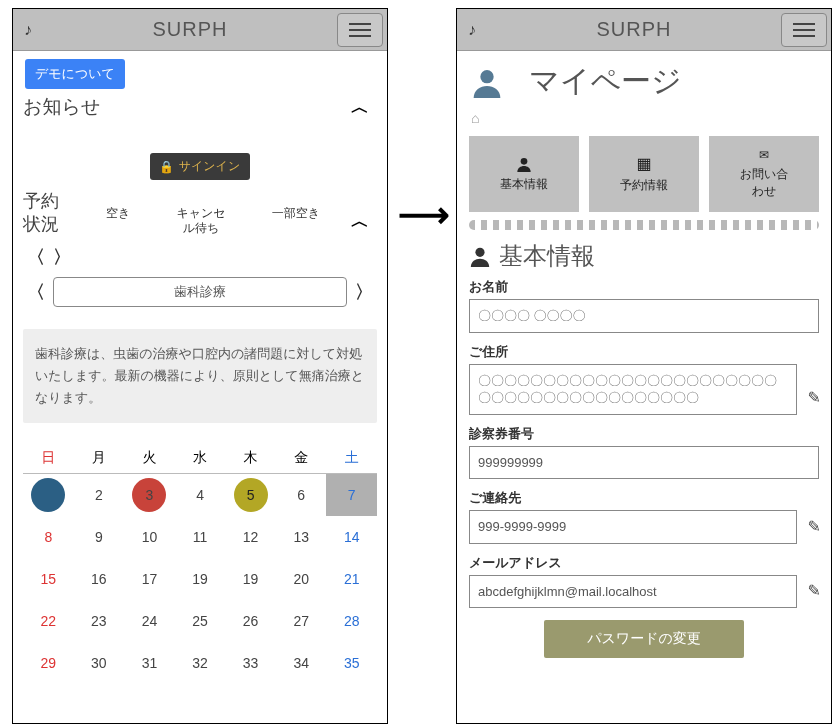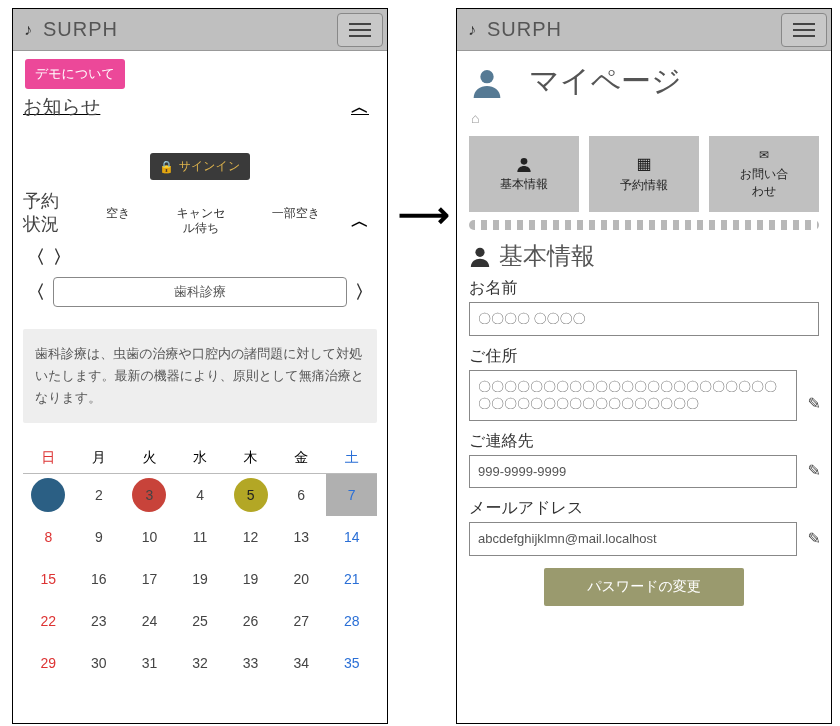--- a/index.html
+++ b/index.html
@@ -5,28 +5,28 @@
   * { box-sizing: border-box; margin: 0; padding: 0; }
   body { font-family: "Hiragino Sans", "Meiryo", sans-serif; background: #fff; padding: 4px; }
   .canvas { width: 840px; height: 726px; position: relative; }
   .phone { position: absolute; width: 376px; height: 716px; border: 1.5px solid #000; background: #fff; overflow: hidden; }
   #phoneA { left: 8px; top: 4px; }
   #phoneB { left: 452px; top: 4px; }
   .arrow-wrap { position: absolute; left: 394px; top: 190px; font-size: 36px; font-weight: bold; }
 
   .hdr { height: 42px; background: #bfbfbf; display: flex; align-items: center; border-bottom: 1px solid #999; }
   .note-ico { width: 30px; text-align: center; font-size: 16px; color: #333; }
-  .brand { flex: 1; font-size: 20px; color: #555; letter-spacing: 1px; }
+  .brand { flex: 1; text-align: center; font-size: 20px; color: #555; letter-spacing: 1px; }
   .burger { width: 46px; height: 34px; margin-right: 4px; border: 1px solid #888; background: #c8c8c8; border-radius: 4px; display: flex; flex-direction: column; justify-content: center; align-items: center; gap: 4px; }
   .burger span { display: block; width: 22px; height: 2px; background: #444; }
 
   .pad { padding: 0 10px; }
 
-  .demo-btn { display: inline-block; background: #ec4899; color: #fff; font-size: 13px; padding: 6px 10px; border-radius: 3px; margin: 8px 0 2px 2px; }
-  .sect-row { display: flex; align-items: center; text-decoration: underline; }
+  .demo-btn { display: inline-block; background: #3b82f6; color: #fff; font-size: 13px; padding: 6px 10px; border-radius: 3px; margin: 8px 0 2px 2px; }
+  .sect-row { display: flex; align-items: center; }
   .sect-title { font-size: 19px; color: #444; flex: 1; }
   .chev-up { font-size: 18px; font-weight: bold; padding: 4px 8px; }
 
   .signin { display: inline-flex; align-items: center; background: #3a3a3a; color: #ddb24c; font-size: 12px; padding: 5px 10px; border-radius: 3px; gap: 4px; }
   .signin .lock { color: #ddb24c; }
   .signin-wrap { text-align: center; margin: 30px 0 10px; }
 
   .status-head { display: flex; align-items: flex-end; margin-top: 4px; }
   .status-title { width: 60px; font-size: 18px; color: #444; line-height: 1.3; }
   .status-legend { flex: 1; display: flex; justify-content: space-around; font-size: 12px; color: #333; text-align: center; line-height: 1.3; margin-top: 8px; }
@@ -59,21 +59,21 @@
   .cards { display: flex; gap: 10px; padding: 0 12px; }
   .card { flex: 1; background: #c0c0c0; height: 76px; display: flex; flex-direction: column; align-items: center; justify-content: center; gap: 4px; font-size: 12px; color: #222; text-align: center; }
 
   .dots { margin: 8px 12px 6px; height: 10px; background: repeating-linear-gradient(90deg,#b8b8b8 0 6px,transparent 6px 12px); border-radius: 5px; }
 
   .sec2 { display: flex; align-items: center; gap: 8px; padding: 4px 12px 6px; }
   .sec2 h2 { font-size: 24px; font-weight: normal; color: #555; }
 
   .form { padding: 0 12px; }
   .fld { margin-bottom: 10px; position: relative; }
-  .fld label { display: block; font-size: 16px; color: #333; margin-bottom: 3px; font-weight: normal; }
+  .fld label { display: block; font-size: 13px; color: #333; margin-bottom: 3px; font-weight: bold; }
   .fld .val { border: 1px solid #888; padding: 7px 8px; font-size: 13px; color: #555; background: #fff; line-height: 1.35; min-height: 30px; word-break: break-all; }
   .fld .edit { position: absolute; right: -2px; bottom: 8px; font-size: 16px; color: #444; }
   .fld.has-edit .val { margin-right: 22px; }
 
   .pw-btn { display: block; width: 200px; margin: 12px auto 0; background: #9a9a6e; color: #fff; text-align: center; padding: 10px 0; font-size: 14px; border-radius: 2px; }
 
   svg.personSvg { fill: #567a94; }
 </style>
 </head>
 <body>
@@ -311,20 +311,24 @@
   <div class="form">
     <div class="fld">
       <label>お名前</label>
       <div class="val">〇〇〇〇 〇〇〇〇</div>
     </div>
     <div class="fld has-edit">
       <label>ご住所</label>
       <div class="val">〇〇〇〇〇〇〇〇〇〇〇〇〇〇〇〇〇〇〇〇〇〇〇〇〇〇〇〇〇〇〇〇〇〇〇〇〇〇〇〇</div>
       <div class="edit">✎</div>
     </div>
+    <div class="fld">
+      <label>診察券番号</label>
+      <div class="val">999999999</div>
+    </div>
     <div class="fld has-edit">
       <label>ご連絡先</label>
       <div class="val">999-9999-9999</div>
       <div class="edit">✎</div>
     </div>
     <div class="fld has-edit">
       <label>メールアドレス</label>
       <div class="val">abcdefghijklmn@mail.localhost</div>
       <div class="edit">✎</div>
     </div>

